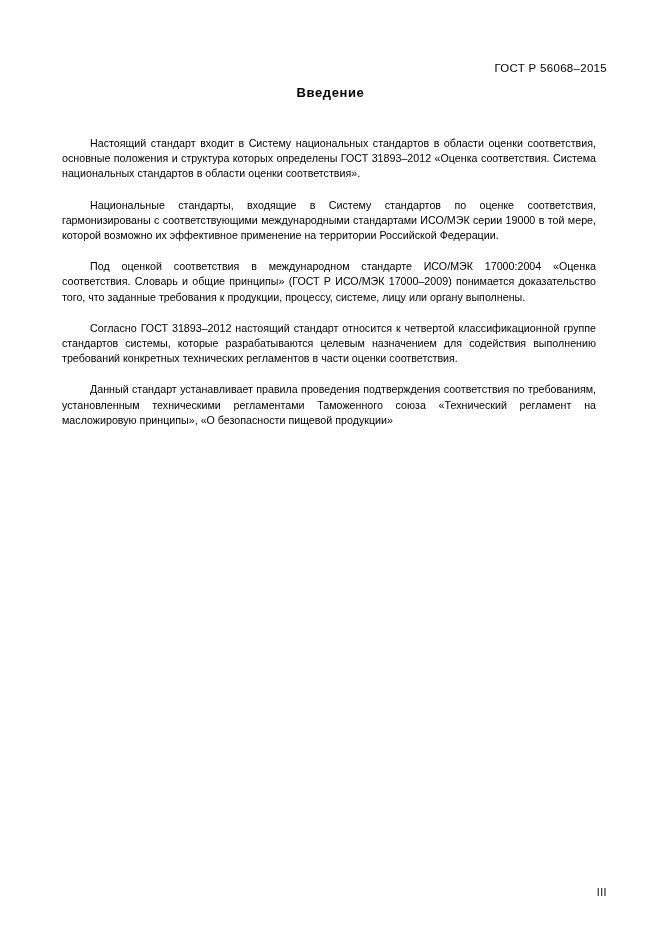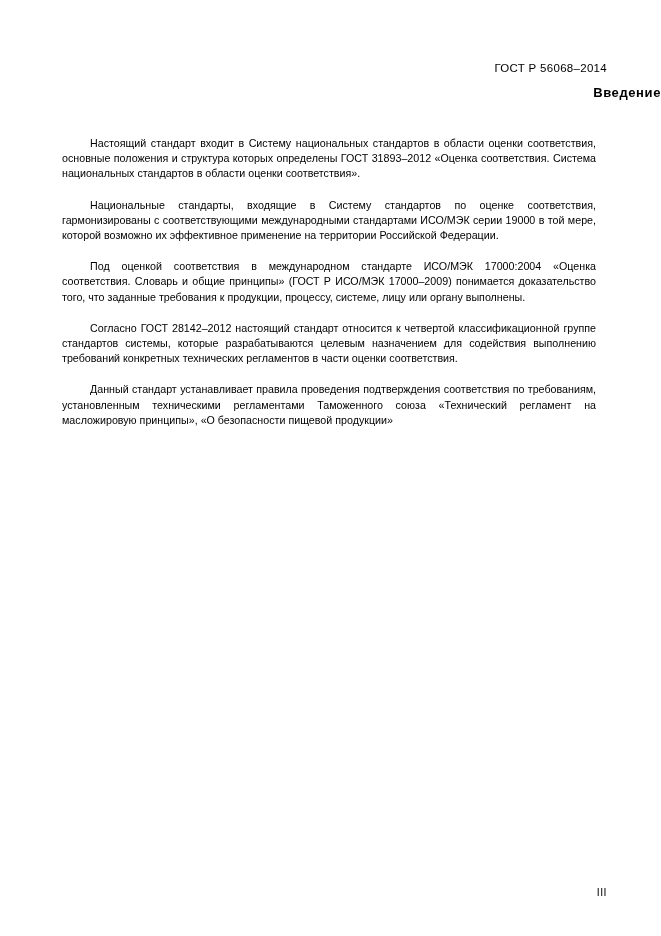--- a/index.html
+++ b/index.html
@@ -22,21 +22,21 @@
     right: 54px;
     font-size: 11.5px;
     letter-spacing: 0.3px;
     white-space: nowrap;
   }
   .doc-title {
     position: absolute;
     top: 85px;
     left: 0;
     right: 0;
-    text-align: right;
+    text-align: center;
     font-size: 13px;
     font-weight: bold;
     letter-spacing: 0.6px;
   }
   .body-text {
     position: absolute;
     top: 120px;
     left: 46px;
     width: 566px;
     font-size: 10.7px;
@@ -56,27 +56,27 @@
     font-size: 10.5px;
     letter-spacing: 0.5px;
     margin-left: 29px;
   }
 </style>
 </head>
 <body>
 
 <div class="page">
 
-  <div class="std-header">ГОСТ Р 56068–2014</div>
+  <div class="std-header">ГОСТ Р 56068–2015</div>
 
   <div class="doc-title">Введение</div>
 
   <div class="body-text">
     <p>Настоящий стандарт входит в Систему национальных стандартов в области оценки соответствия, основные положения и структура которых определены ГОСТ 31893–2012 «Оценка соответствия. Система национальных стандартов в области оценки соответствия».</p>
     <p>Национальные стандарты, входящие в Систему стандартов по оценке соответствия, гармонизированы с соответствующими международными стандартами ИСО/МЭК серии 19000 в той мере, которой возможно их эффективное применение на территории Российской Федерации.</p>
     <p>Под оценкой соответствия в международном стандарте ИСО/МЭК 17000:2004 «Оценка соответствия. Словарь и общие принципы» (ГОСТ Р ИСО/МЭК 17000–2009) понимается доказательство того, что заданные требования к продукции, процессу, системе, лицу или органу выполнены.</p>
-    <p>Согласно ГОСТ 28142–2012 настоящий стандарт относится к четвертой классификационной группе стандартов системы, которые разрабатываются целевым назначением для содействия выполнению требований конкретных технических регламентов в части оценки соответствия.</p>
+    <p>Согласно ГОСТ 31893–2012 настоящий стандарт относится к четвертой классификационной группе стандартов системы, которые разрабатываются целевым назначением для содействия выполнению требований конкретных технических регламентов в части оценки соответствия.</p>
     <p>Данный стандарт устанавливает правила проведения подтверждения соответствия по требованиям, установленным техническими регламентами Таможенного союза «Технический регламент на масложировую принципы», «О безопасности пищевой продукции»</p>
   </div>
 
   <div class="page-number">III</div>
 
 </div>
 
 </body></html>

